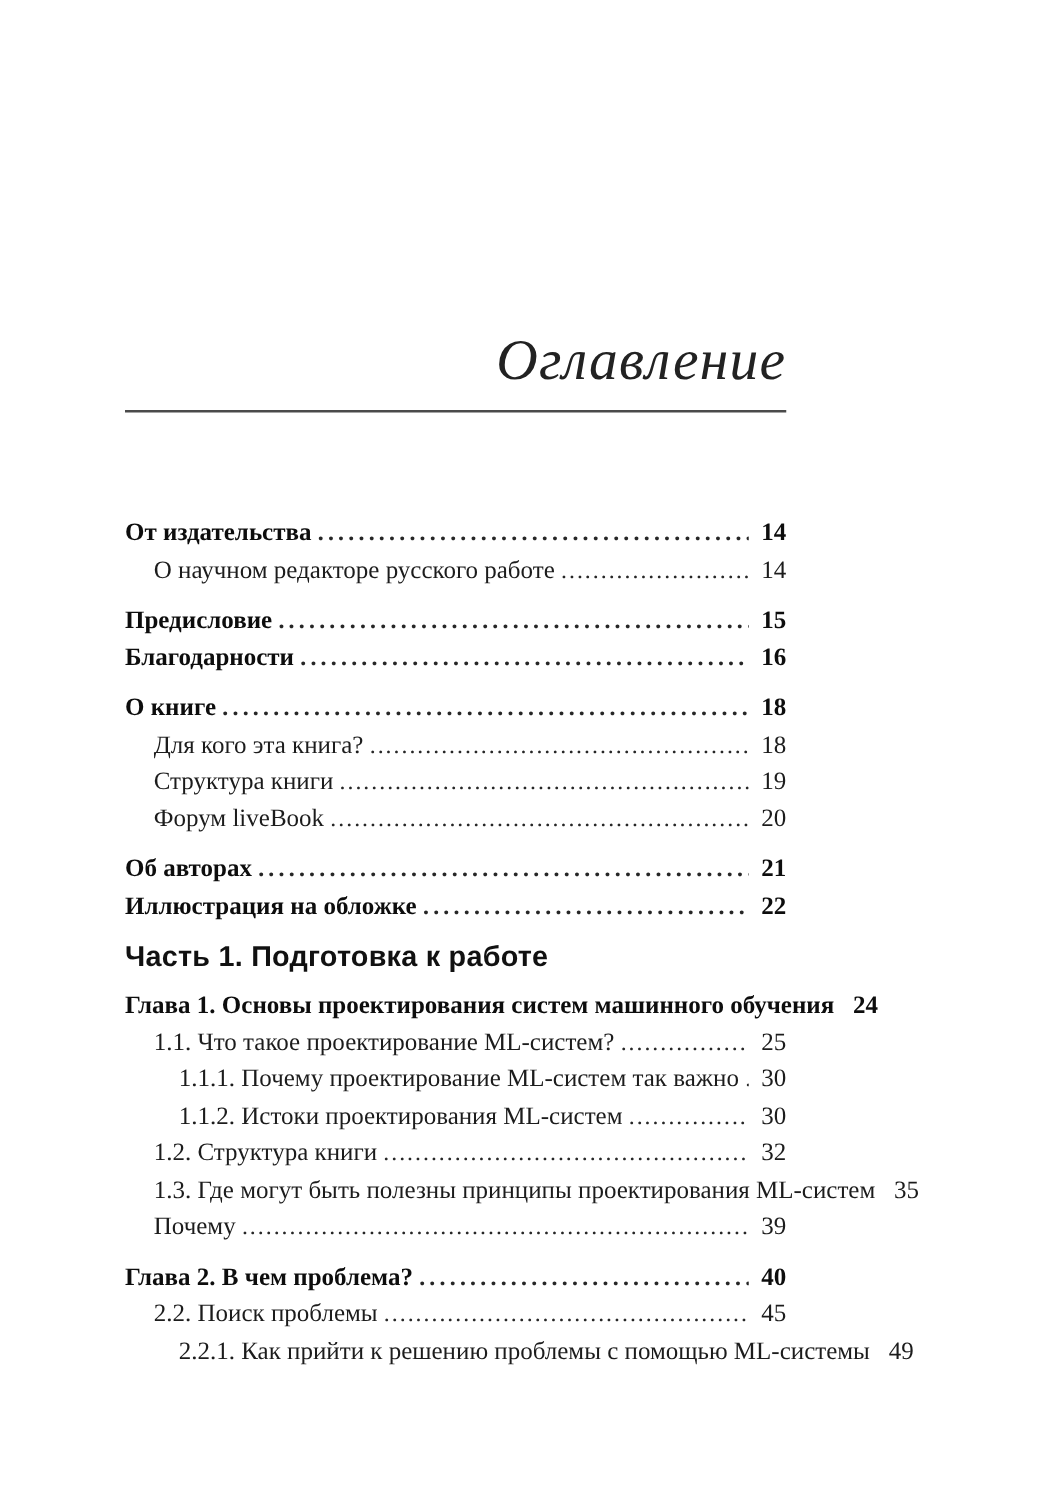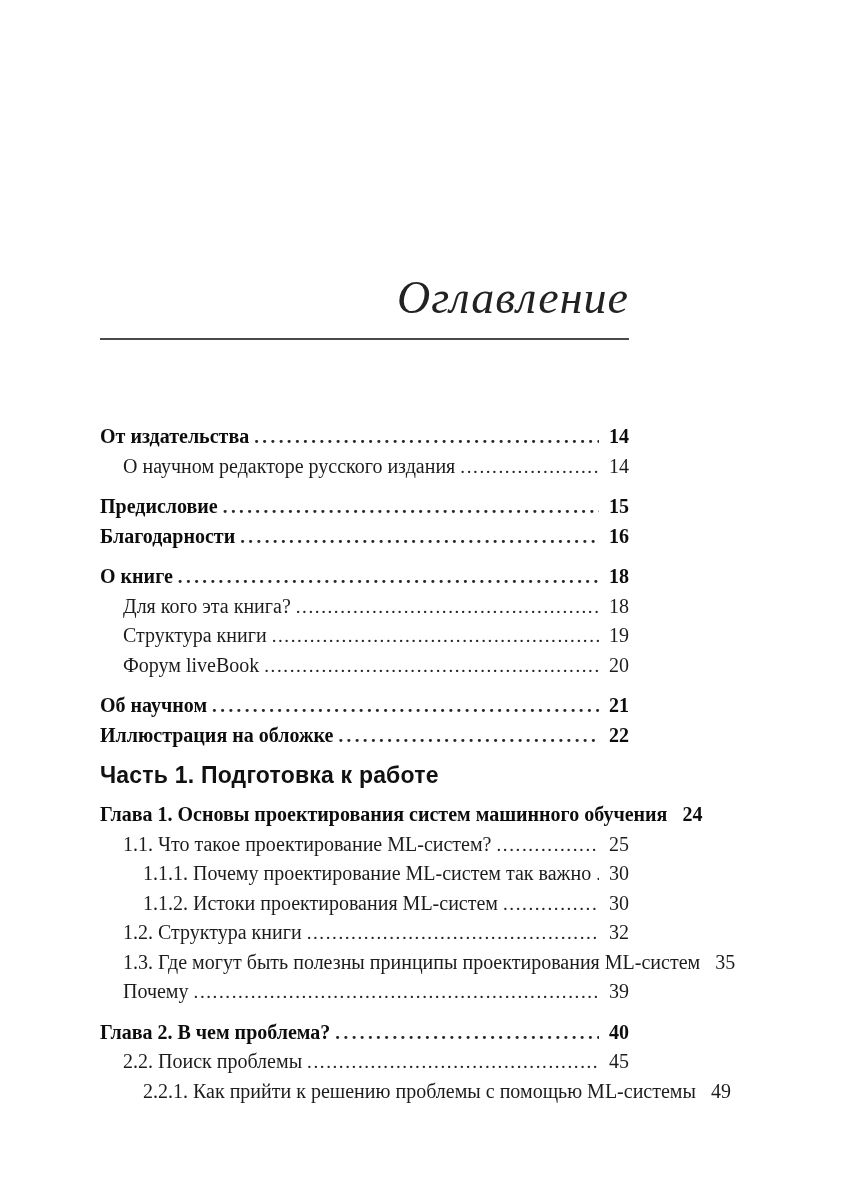--- a/index.html
+++ b/index.html
@@ -9,21 +9,21 @@
     width: 849px;
     height: 1200px;
     overflow: hidden;
   }
   .page {
     position: relative;
     width: 733px;
     height: 1200px;
     background: #ffffff;
     box-sizing: border-box;
-    padding: 12px 104px 0 100px;
+    padding: 2px 104px 0 100px;
     font-family: "Liberation Serif", serif;
     color: #1c1c1c;
   }
   .title {
     margin: 0;
     padding-top: 258px;
     font-size: 46px;
     line-height: 1.2;
     font-weight: normal;
     font-style: italic;
@@ -92,21 +92,21 @@
   <h1 class="title">Оглавление</h1>
   <hr class="rule">
   <nav class="toc" id="toc">
   <div class="row lvl0 bold">
     <span class="lbl">От издательства</span>
     <span class="dots"></span>
     <span class="pg">14</span>
   </div>
 
   <div class="row lvl1">
-    <span class="lbl">О научном редакторе русского издания</span>
+    <span class="lbl">О научном редакторе русского работе</span>
     <span class="dots"></span>
     <span class="pg">14</span>
   </div>
 
   <div class="row lvl0 bold gap-large">
     <span class="lbl">Предисловие</span>
     <span class="dots"></span>
     <span class="pg">15</span>
   </div>
 
@@ -134,21 +134,21 @@
     <span class="pg">19</span>
   </div>
 
   <div class="row lvl1">
     <span class="lbl">Форум liveBook</span>
     <span class="dots"></span>
     <span class="pg">20</span>
   </div>
 
   <div class="row lvl0 bold gap-large">
-    <span class="lbl">Об научном</span>
+    <span class="lbl">Об авторах</span>
     <span class="dots"></span>
     <span class="pg">21</span>
   </div>
 
   <div class="row lvl0 bold gap-small">
     <span class="lbl">Иллюстрация на обложке</span>
     <span class="dots"></span>
     <span class="pg">22</span>
   </div>
 

